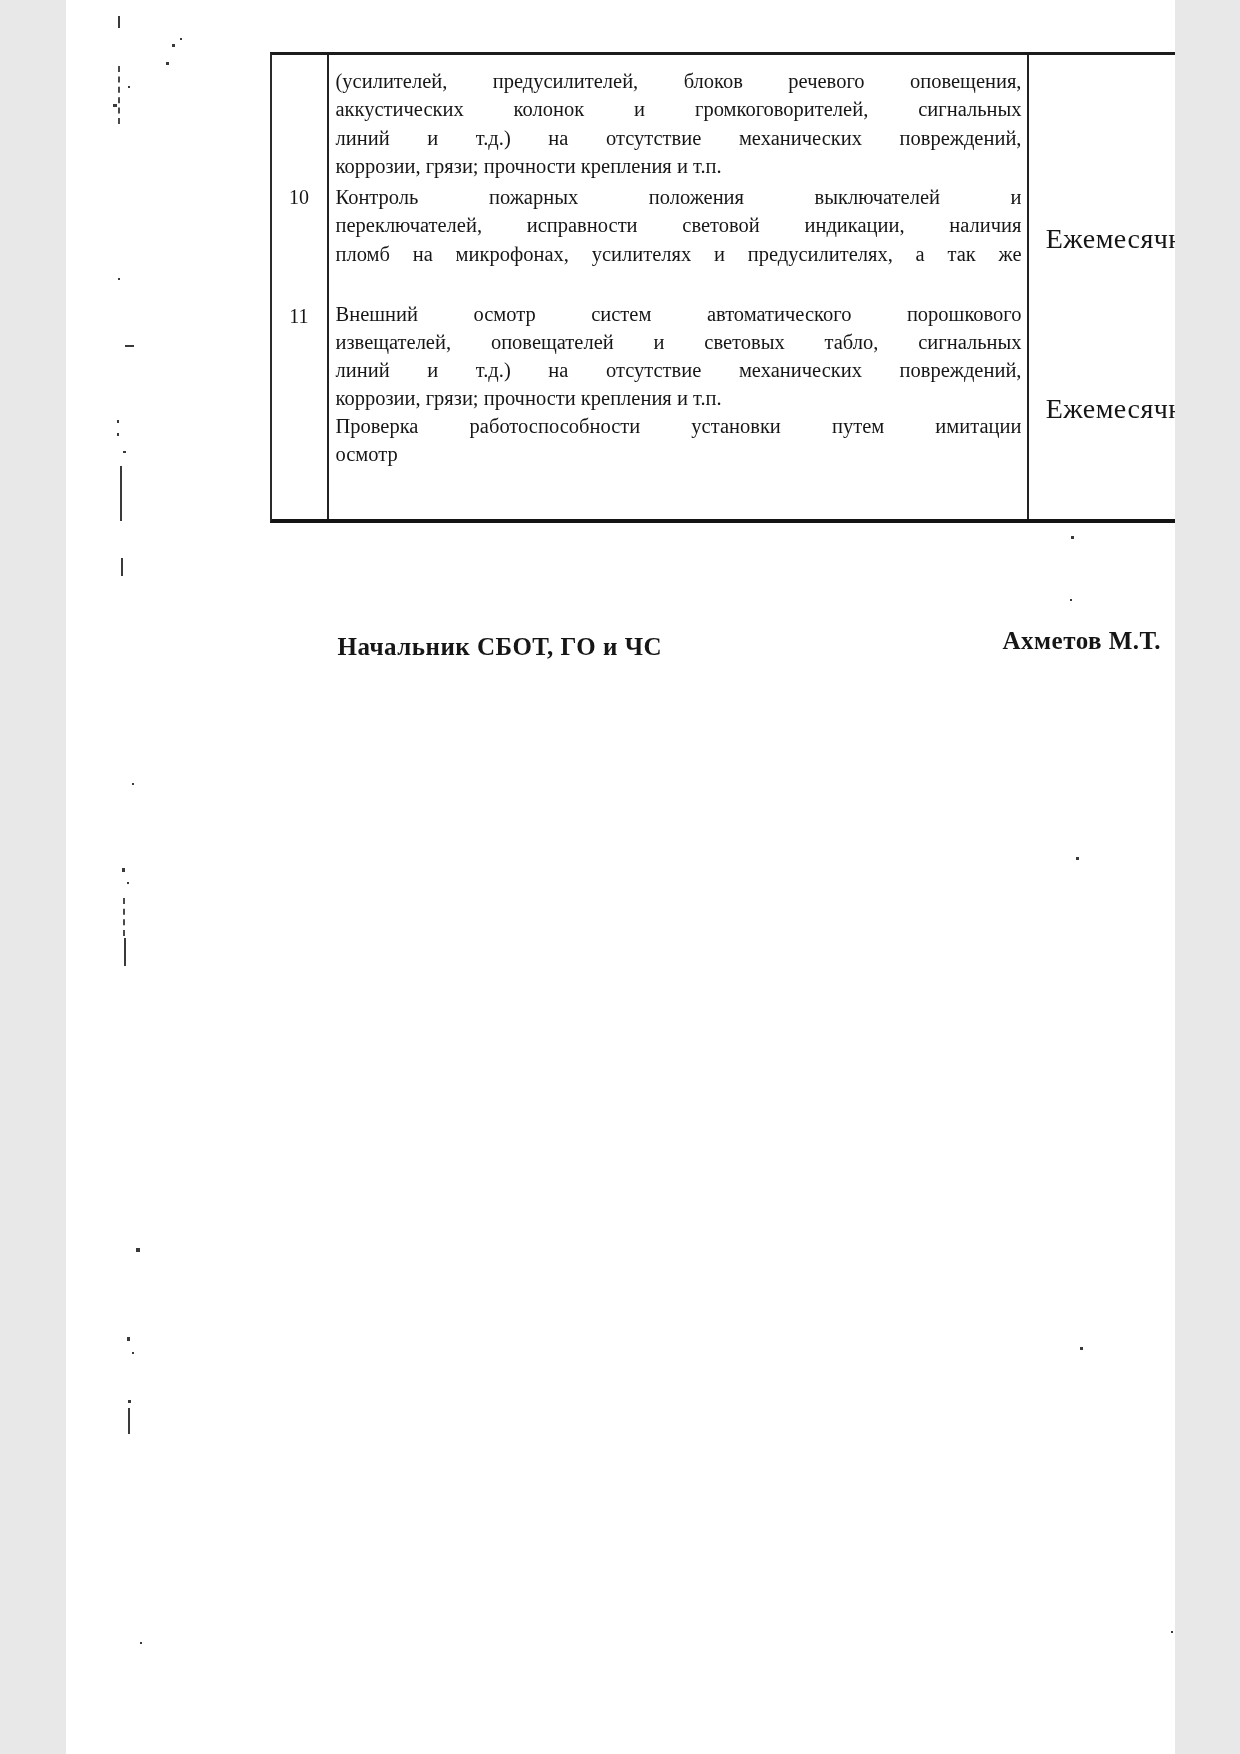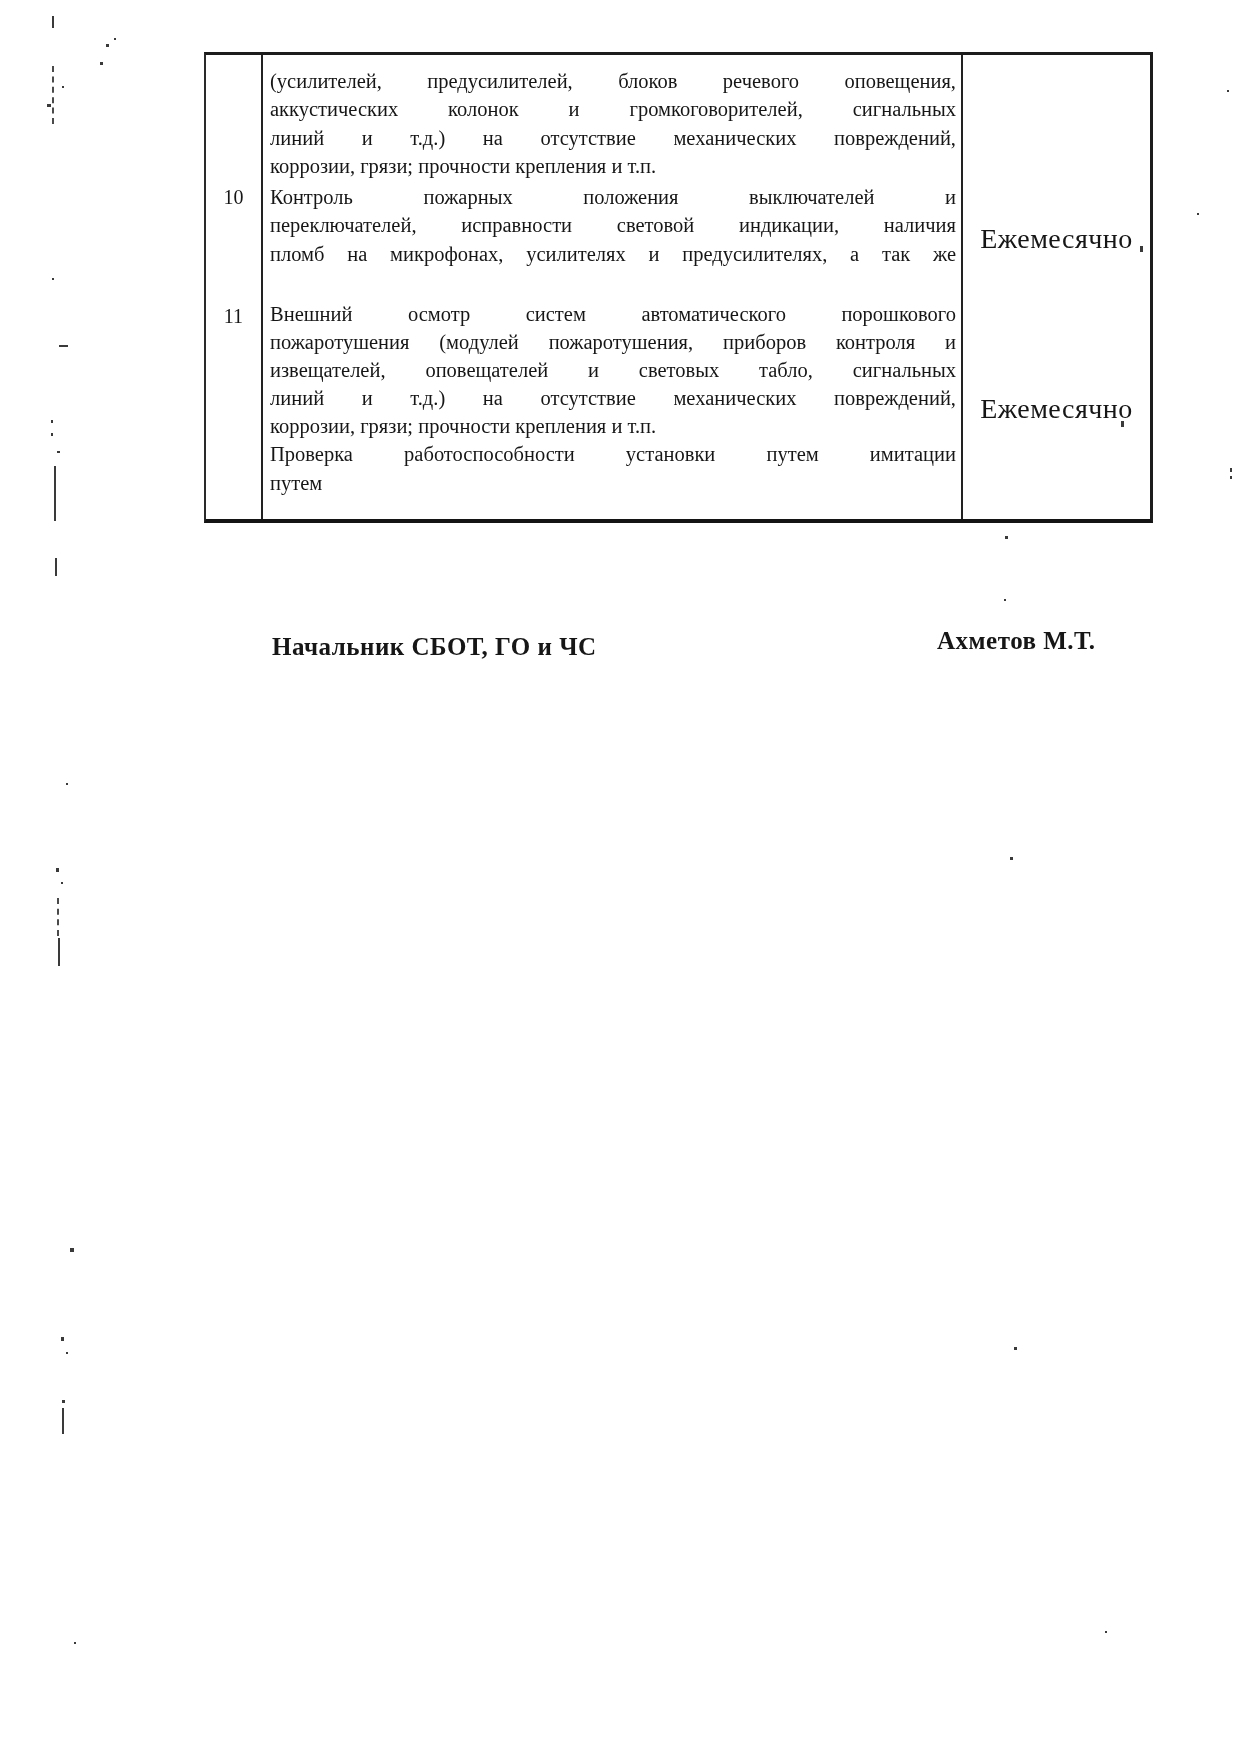--- a/index.html
+++ b/index.html
@@ -1,18 +1,18 @@
 <!DOCTYPE html>
 <html><head>
 <meta charset="utf-8">
 <style>
   html,body{margin:0;padding:0;background:#e8e8e8;}
   .page{
     position:relative;
-    width:1240px;height:1754px;
+    width:1109px;height:1754px;
     background:#ffffff;
     margin:0 auto;
     overflow:hidden;
     font-family:"Liberation Serif","DejaVu Serif",serif;
     color:#161616;
   }
   
   .tbl{
     position:absolute;left:204px;top:52px;
     width:949px;height:471px;
@@ -88,26 +88,25 @@
     <div class="cell c-freq r-mid">
       <span>Ежемесячно</span>
     </div>
 
     <div class="cell c-num r-bot">
       <div class="num">11</div>
     </div>
     <div class="cell c-desc r-bot">
       <div class="desc pad-c">
         <div class="ln">Внешний осмотр систем автоматического порошкового</div>
-        <div class="ln">пожаротушения (модулей пожаротушения, приборов контроля и</div>
         <div class="ln">извещателей, оповещателей и световых табло, сигнальных</div>
         <div class="ln">линий и т.д.) на отсутствие механических повреждений,</div>
         <div class="ln last">коррозии, грязи; прочности крепления и т.п.</div>
         <div class="ln">Проверка работоспособности установки путем имитации</div>
-        <div class="ln last">путем</div>
+        <div class="ln last">осмотр</div>
       </div>
     </div>
     <div class="cell c-freq r-bot">
       <span>Ежемесячно</span>
     </div>
   </div>
 
   <div class="sig-title">Начальник СБОТ, ГО и ЧС</div>
   <div class="sig-name">Ахметов М.Т.</div>
 

